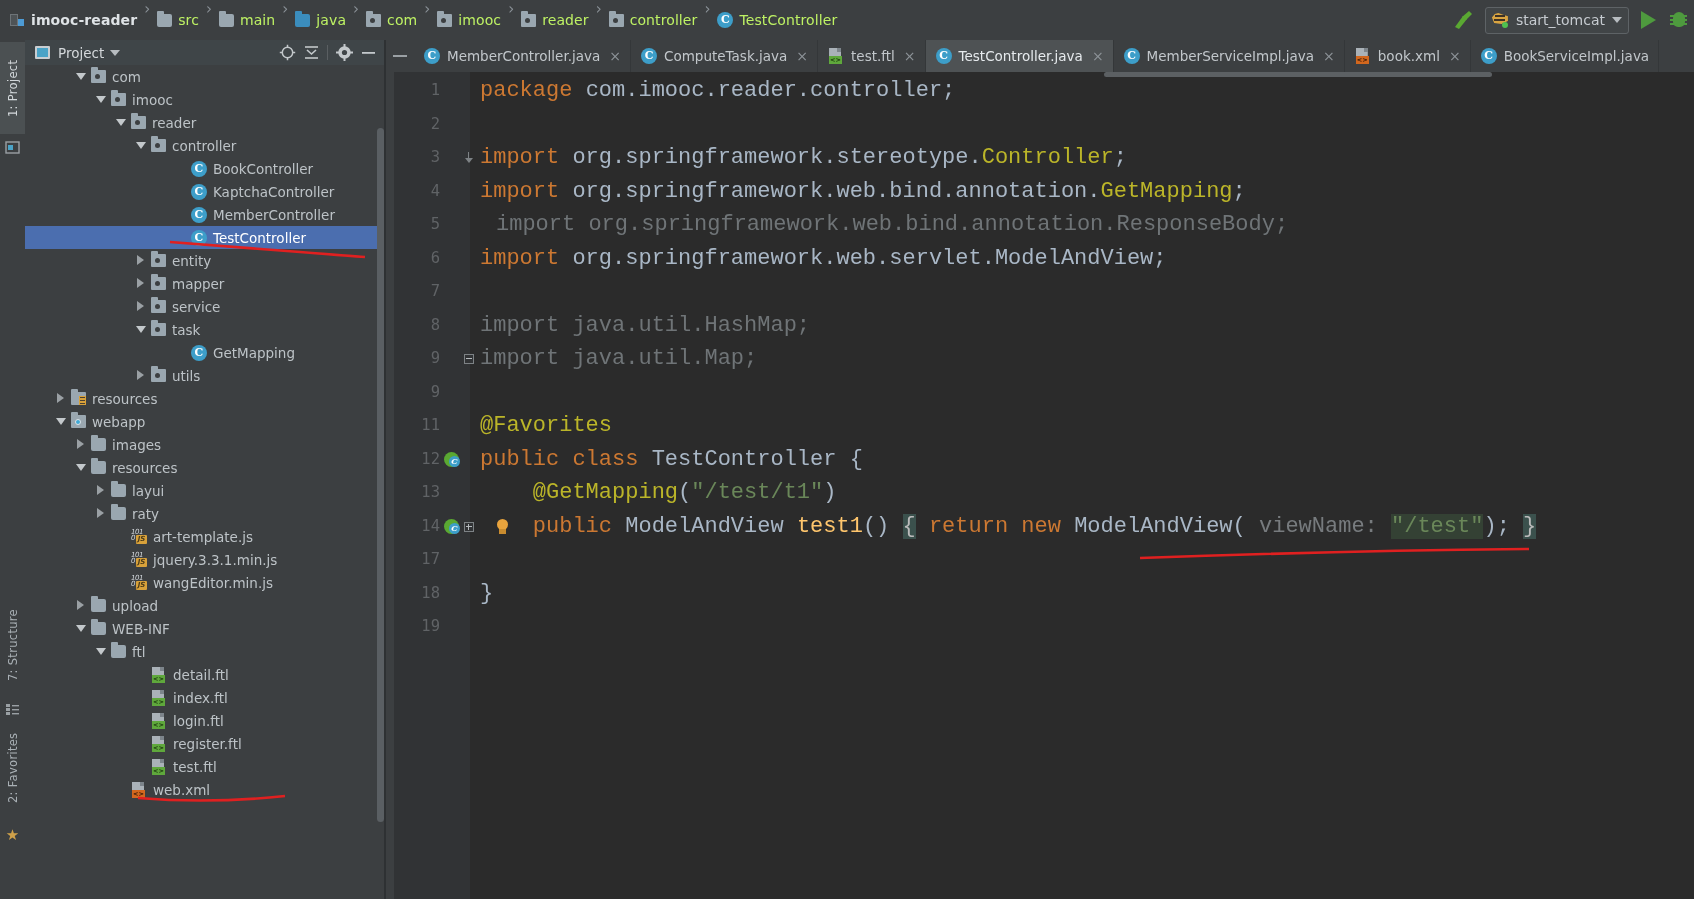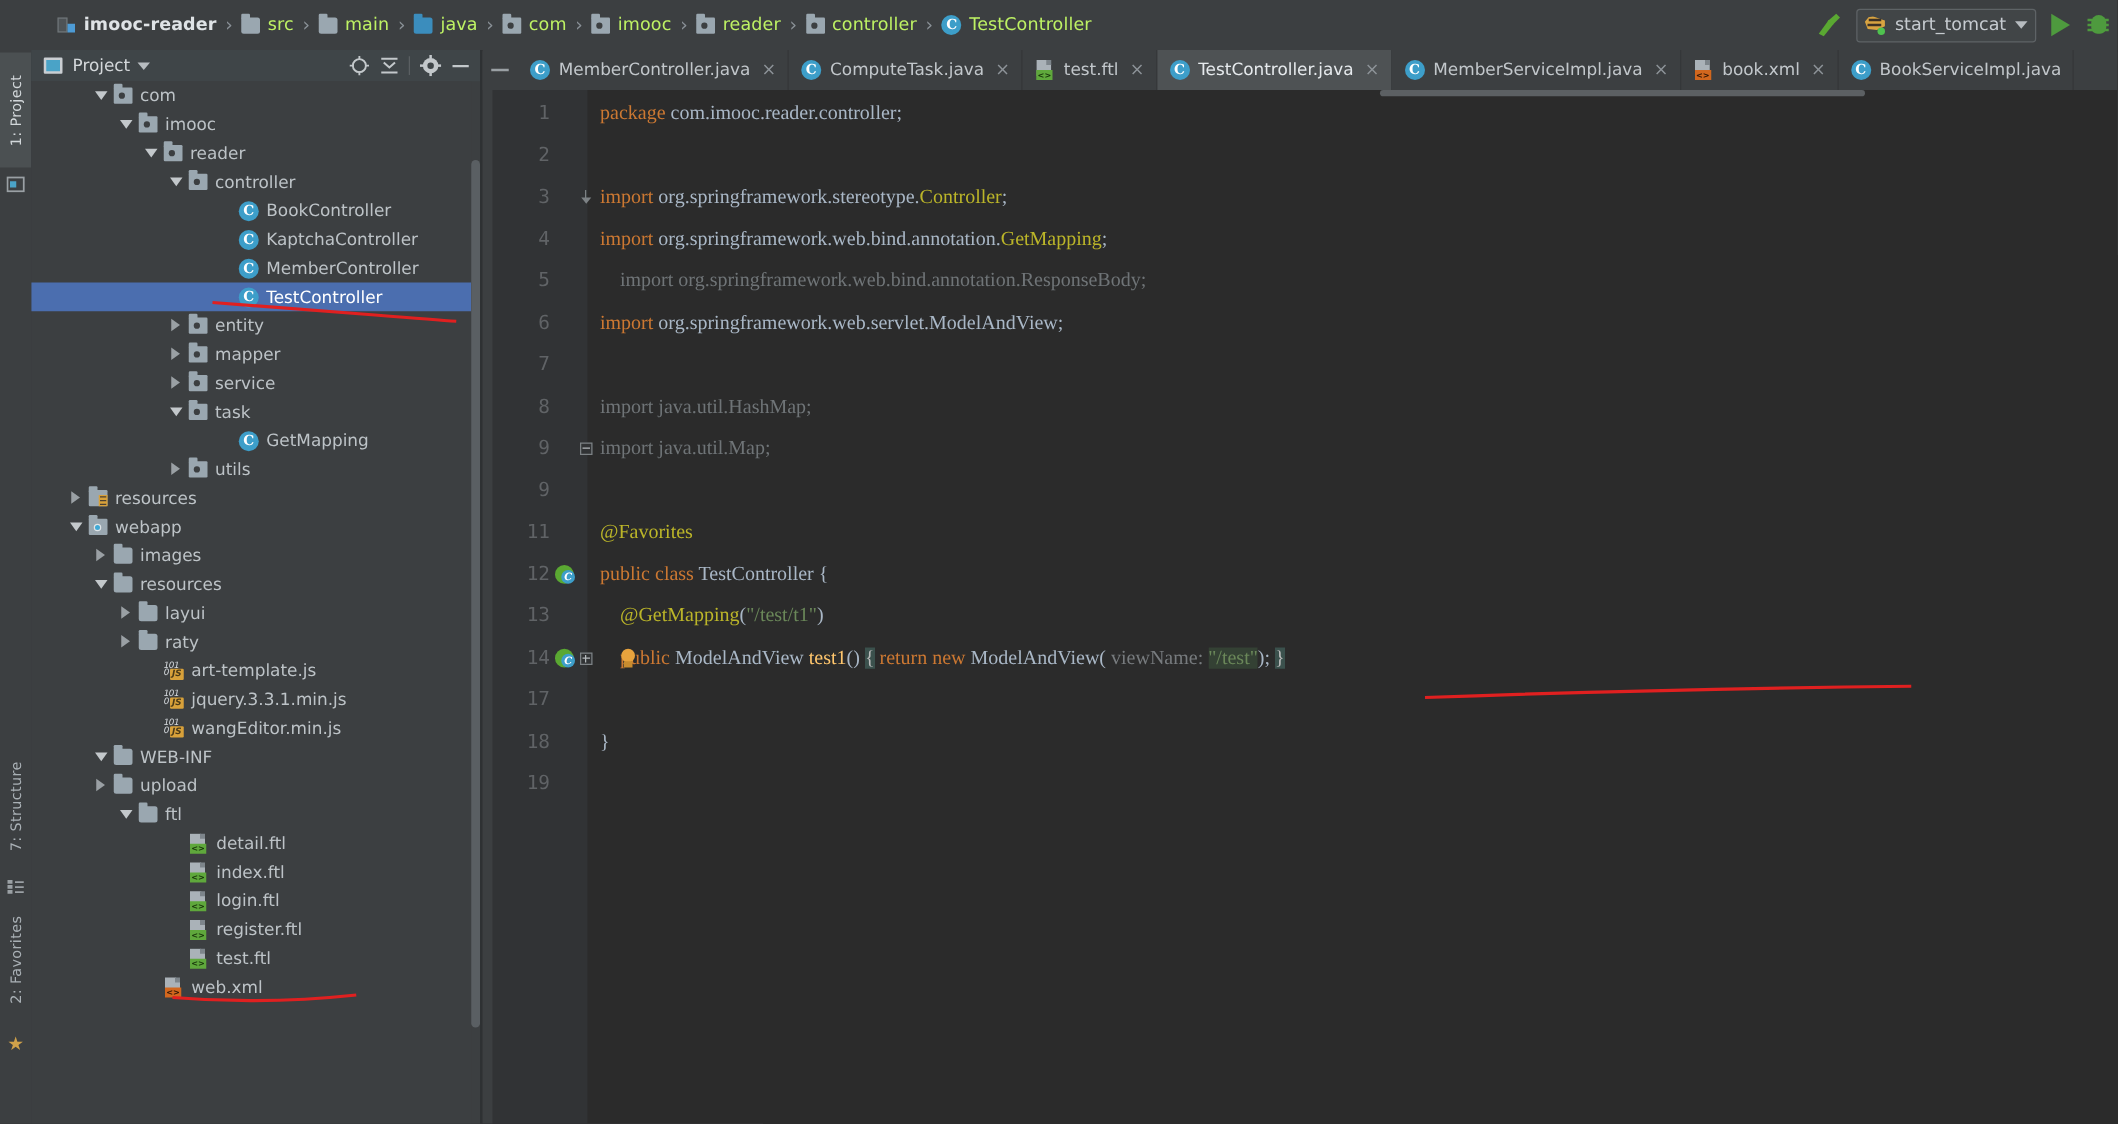--- a/index.html
+++ b/index.html
@@ -8,21 +8,21 @@
     background:#3c3f41;
     font-family:"DejaVu Sans","Liberation Sans",sans-serif;
     font-size:13px;color:#bbbbbb;
     -webkit-font-smoothing:antialiased;
   }
   .app{position:relative;width:1694px;height:899px;}
 
   
   .topbar{position:absolute;left:0;top:0;width:1694px;height:40px;background:#3c3f41;
           display:flex;align-items:center;border-bottom:1px solid #2b2b2b;}
-  .crumbs{display:flex;align-items:center;padding-left:10px;height:40px;margin-left:36px;}
+  .crumbs{display:flex;padding-left:10px;height:40px;}
   .crumb{display:flex;align-items:center;height:40px;cursor:default;}
   .crumb .ctext{font-size:14px;color:#bef264;padding-left:6px;letter-spacing:.1px;}
   .crumb.first .ctext{font-weight:bold;color:#dfe3e6;}
   .sep{color:#8a9197;font-size:15px;padding:0 7px;}
   .ic{display:inline-block;position:relative;}
   .ic-module{width:15px;height:14px;}
   .ic-module .m1{position:absolute;left:0;top:1px;width:8px;height:12px;background:#4e5356;border:1px solid #6e7478;box-sizing:border-box;}
   .ic-module .m2{position:absolute;left:8px;top:6px;width:6px;height:7px;background:#4d9bd5;}
   .ic-folder{width:15px;height:13px;background:#9aa7b0;border-radius:1px 2px 2px 2px;position:relative;}
   .ic-folder:after{content:"";position:absolute;left:0;top:-3px;width:7px;height:4px;background:#9aa7b0;border-radius:1px 1px 0 0;}
@@ -115,22 +115,22 @@
   .tab .tlb{font-size:13.5px;color:#c2c7cb;padding-left:7px;}
   .tab.active .tlb{color:#e6eaed;}
   .tab .x{font-size:14px;color:#8d9398;padding-left:9px;}
   .minus{width:28px;height:32px;display:flex;align-items:center;justify-content:center;}
   .minus i{display:block;width:14px;height:2px;background:#9aa0a4;}
 
   .edwrap{position:absolute;left:386px;top:72px;width:1308px;height:827px;background:#2b2b2b;}
   .gutter{position:absolute;left:0;top:0;width:84px;height:827px;background:#313335;}
   .gutter .glinebar{position:absolute;left:0;top:0;width:8px;height:827px;background:#3c3f41;}
   .code{position:absolute;left:84px;top:0;right:0;height:827px;}
-  .ln{position:absolute;height:33.5px;line-height:33.5px;font-family:Liberation Serif, serif;
-      font-size:16px;white-space:pre;}
+  .ln{position:absolute;height:33.5px;line-height:33.5px;font-family:Liberation Mono, monospace;
+      font-size:22px;white-space:pre;}
   .lnum{position:absolute;width:40px;text-align:right;left:14px;color:#606366;
         font-family:"DejaVu Sans Mono","Liberation Mono",monospace;font-size:15.5px;height:33.5px;line-height:33.5px;}
   .kw{color:#cc7832;}
   .plain{color:#a9b7c6;}
   .cls{color:#a9b7c6;}
   .ann{color:#bbb529;}
   .str{color:#6a8759;}
   .gray{color:#6f7477;}
   .meth{color:#ffc66d;}
   .brace{color:#a9b7c6;}
@@ -485,31 +485,31 @@
           <div class="tw"></div>
           <span class="ic ic-js ti">
             <i class="txt">101</i>
             <i class="txt2">0</i>
             <i class="tag">JS</i>
           </span>
           <span class="tlabel">wangEditor.min.js</span>
         </div>
         <div class="trow" style="padding-left: 50px;">
           <div class="tw">
+            <i class="arrow-r" style="display: block;"></i>
+          </div>
+          <span class="ic ic-folder ti"></span>
+          <span class="tlabel">upload</span>
+        </div>
+        <div class="trow" style="padding-left: 50px;">
+          <div class="tw">
             <i class="arrow-d" style="display: block;"></i>
           </div>
           <span class="ic ic-folder ti"></span>
           <span class="tlabel">WEB-INF</span>
-        </div>
-        <div class="trow" style="padding-left: 50px;">
-          <div class="tw">
-            <i class="arrow-r" style="display: block;"></i>
-          </div>
-          <span class="ic ic-folder ti"></span>
-          <span class="tlabel">upload</span>
         </div>
         <div class="trow" style="padding-left: 70px;">
           <div class="tw">
             <i class="arrow-d" style="display: block;"></i>
           </div>
           <span class="ic ic-folder ti"></span>
           <span class="tlabel">ftl</span>
         </div>
         <div class="trow" style="padding-left: 110px;">
           <div class="tw"></div>

